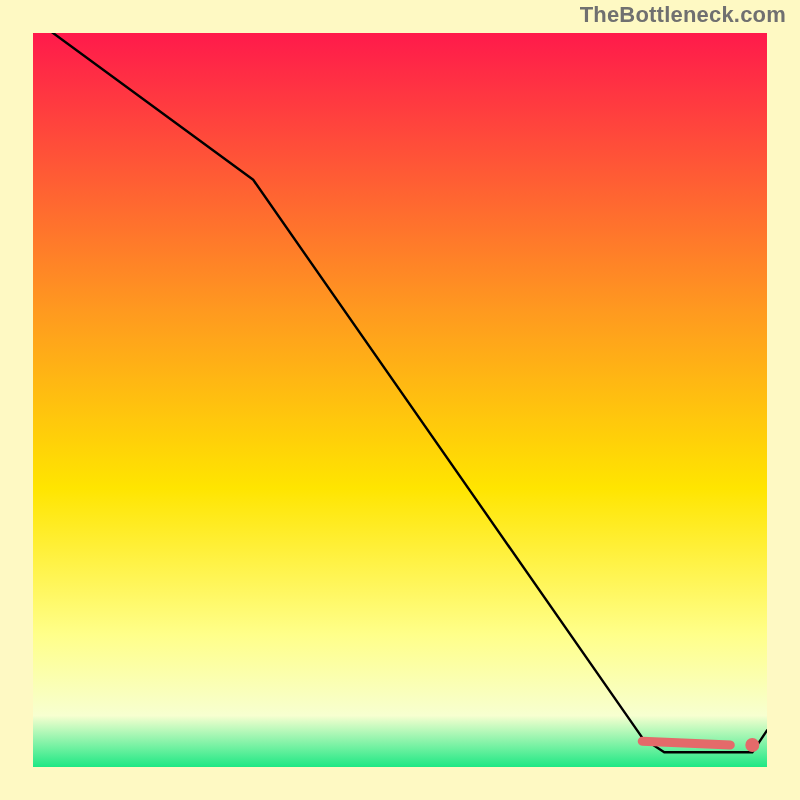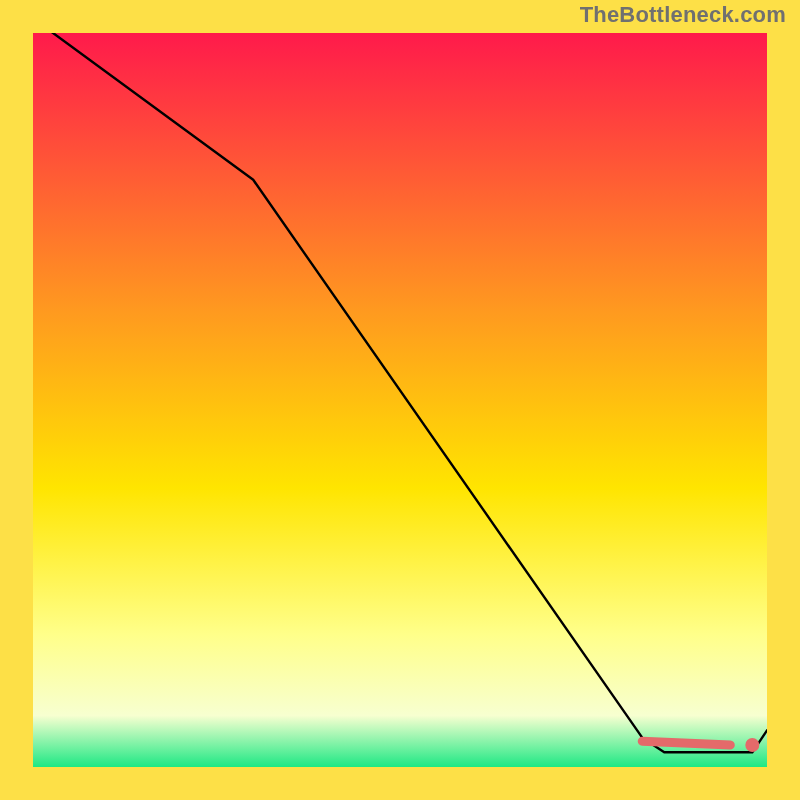--- a/index.html
+++ b/index.html
@@ -10,21 +10,21 @@
     background: #000;
     overflow: hidden;
     font-family: Arial, Helvetica, sans-serif;
   }
   .frame {
     position: absolute;
     left: 0;
     top: 0;
     width: 800px;
     height: 800px;
-    background: #fde047;
+    background: #fef9c3;
   }
   .watermark {
     position: absolute;
     top: 2px;
     right: 14px;
     color: #707070;
     font-size: 22px;
     font-weight: 600;
     letter-spacing: 0.2px;
   }

